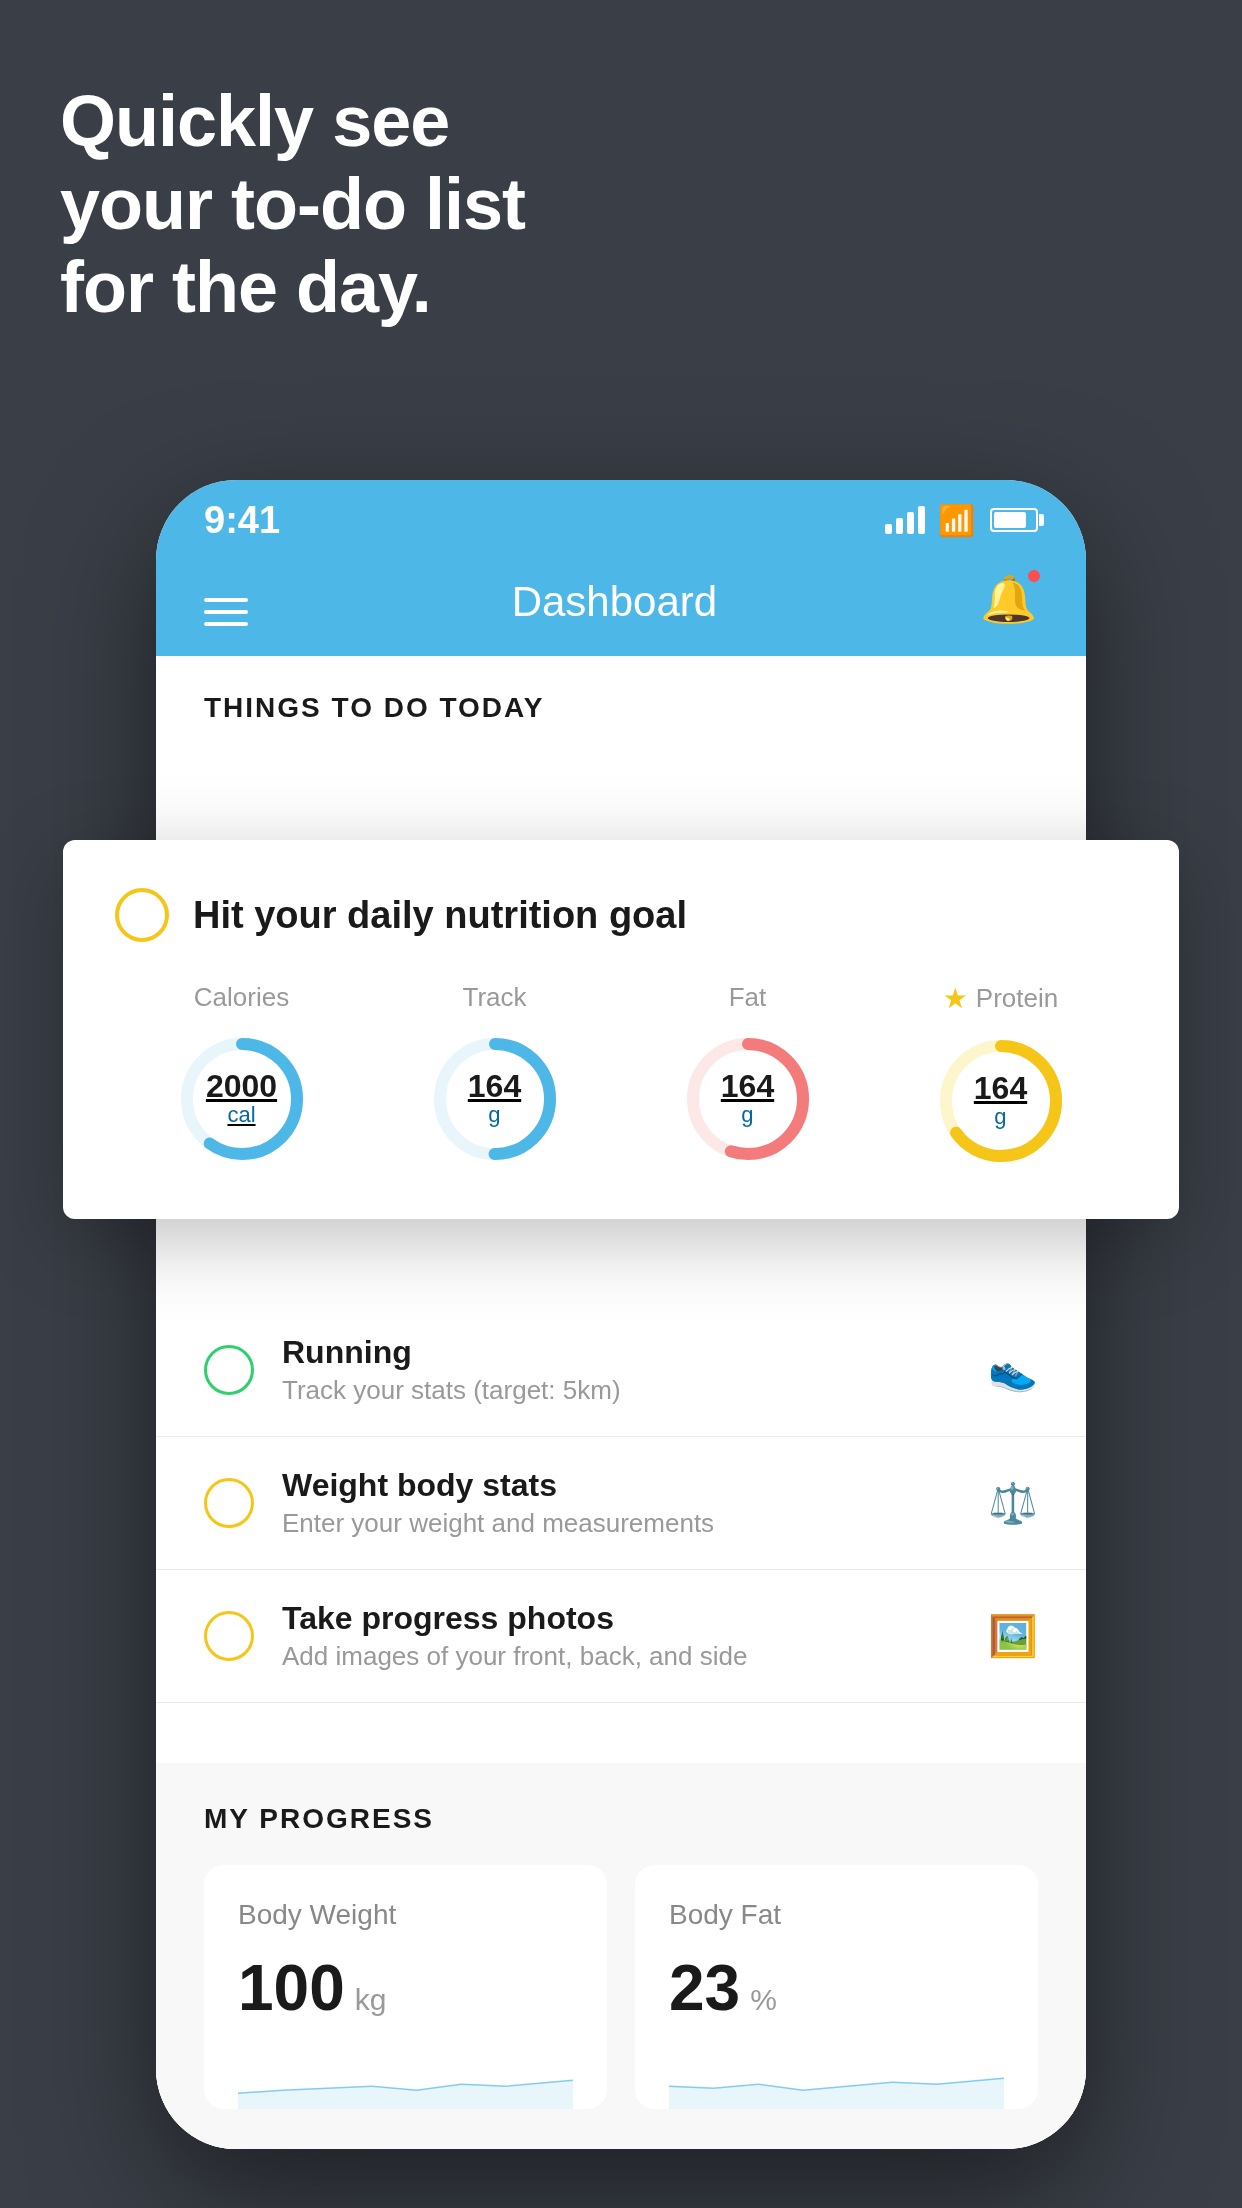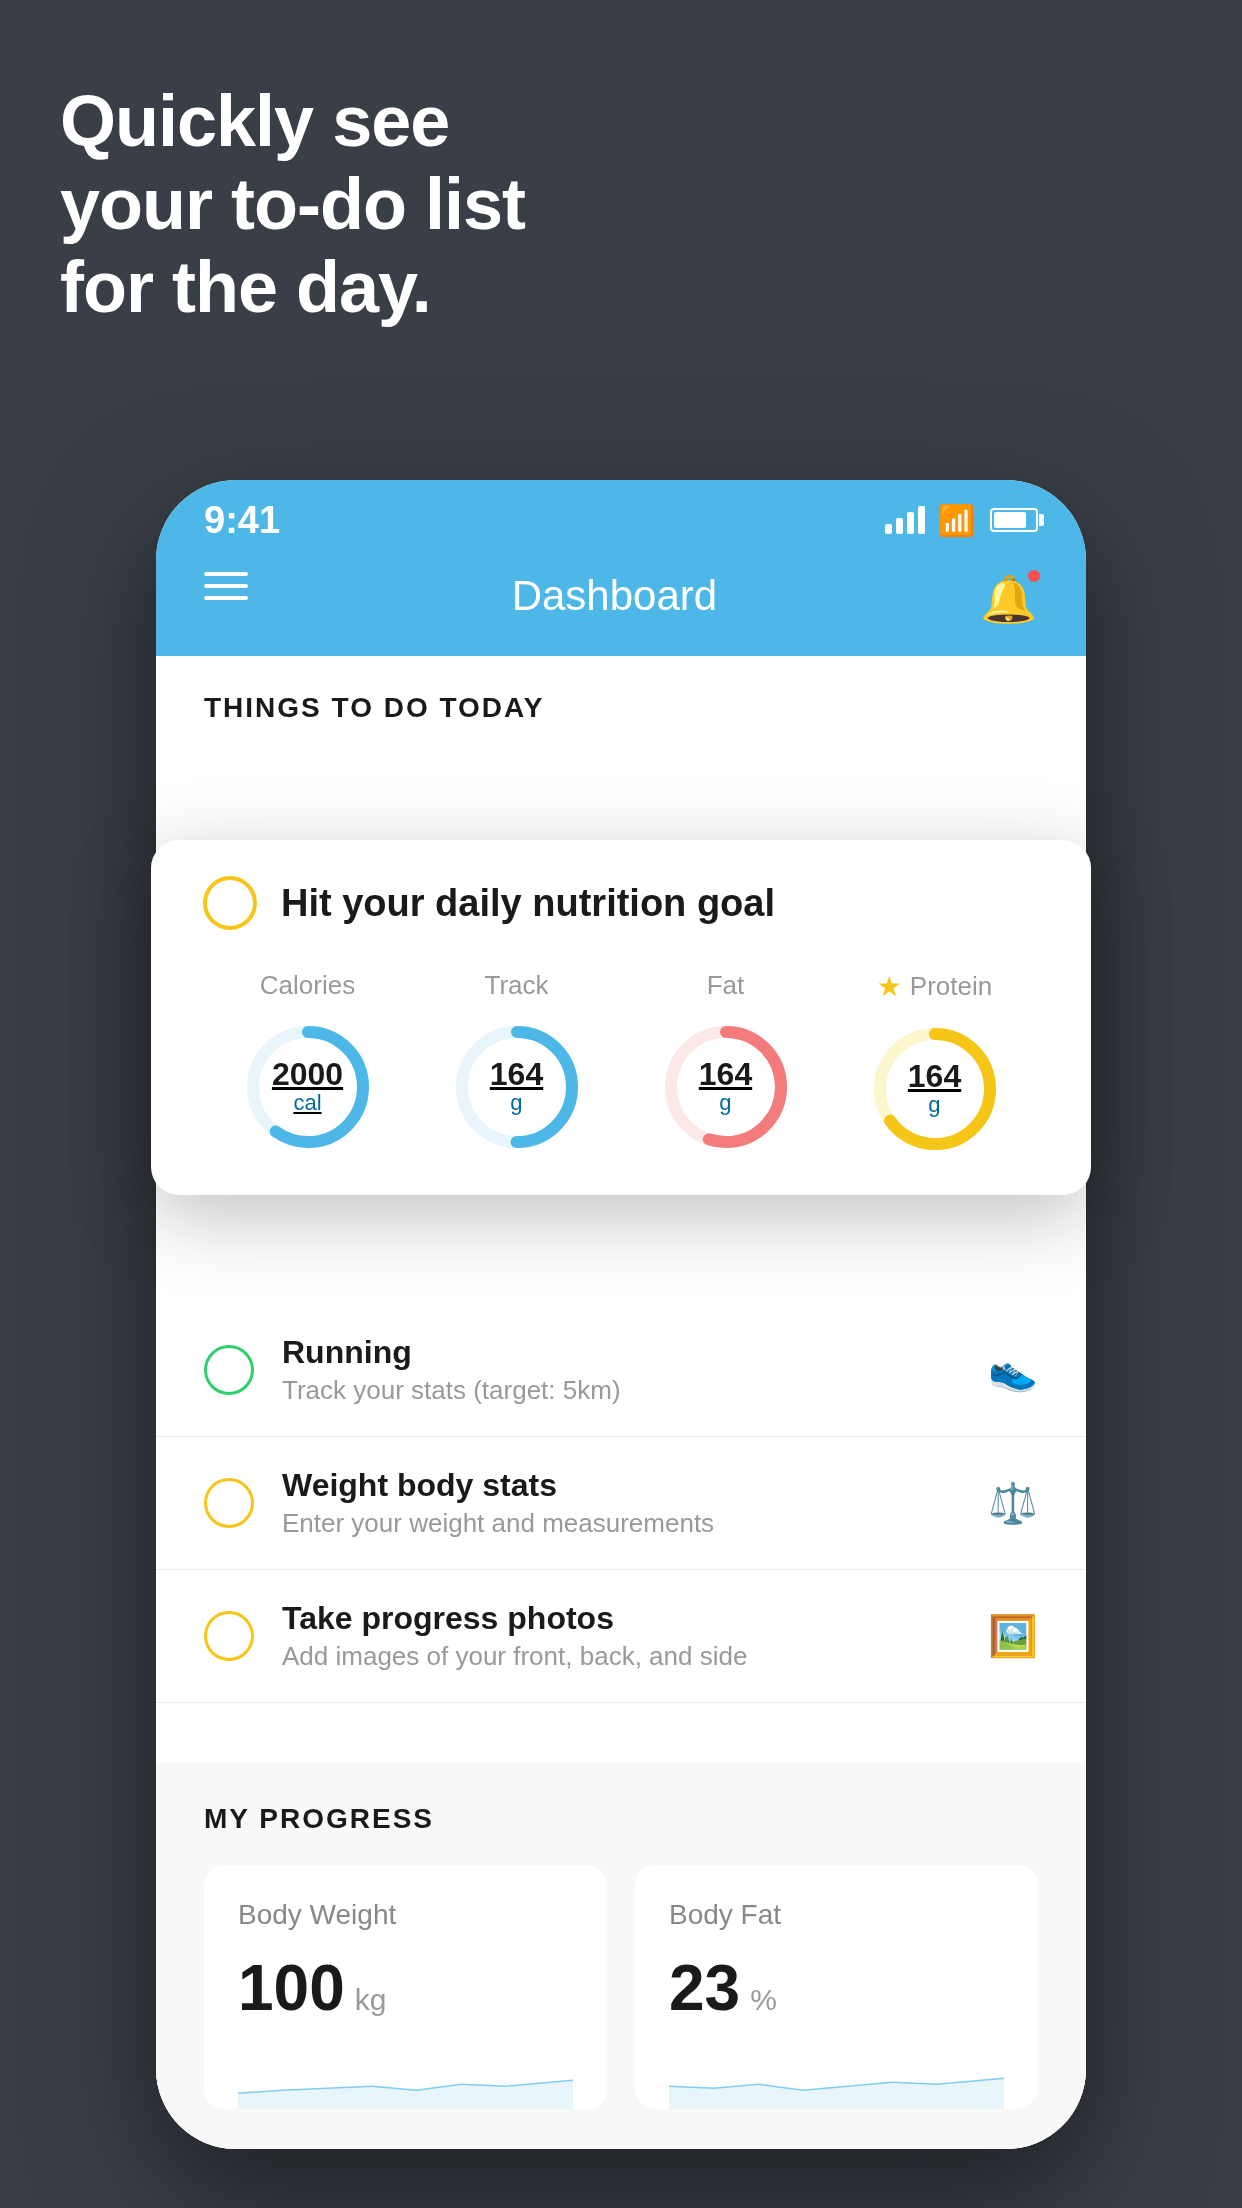--- a/index.html
+++ b/index.html
@@ -105,21 +105,21 @@
       background: white;
       height: 100%;
       width: 80%;
       border-radius: 2px;
     }
 
     
     .app-header {
       background: #4db8e8;
       display: flex;
-      align-items: flex-start;
+      align-items: flex-end;
       justify-content: space-between;
       padding: 20px 48px 30px;
     }
 
     .hamburger {
       display: flex;
       flex-direction: column;
       gap: 8px;
       cursor: pointer;
     }
@@ -166,25 +166,25 @@
       letter-spacing: 2px;
       padding: 36px 48px 20px;
     }
 
     
     .floating-card {
       position: absolute;
       top: 840px;
       left: 50%;
       transform: translateX(-50%);
-      width: 940px;
+      width: 1116px;
       background: #ffffff;
-      border-radius: 28px;
+      border-radius: 12px;
       box-shadow: 0 20px 80px rgba(0,0,0,0.25);
-      padding: 36px 52px;
+      padding: 48px 52px;
       z-index: 10;
     }
 
     .card-header {
       display: flex;
       align-items: center;
       gap: 24px;
       margin-bottom: 40px;
     }
 

